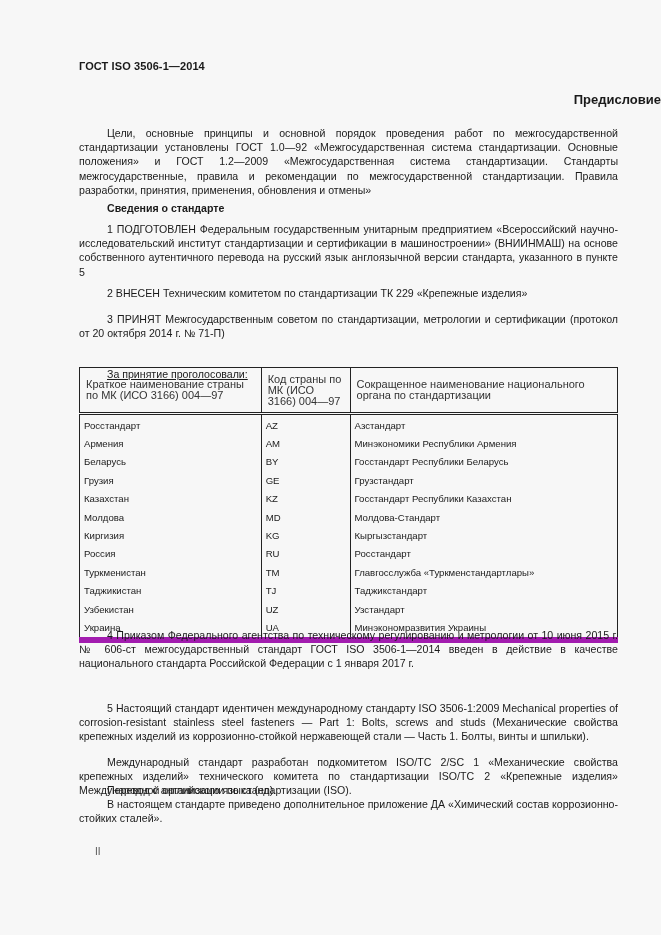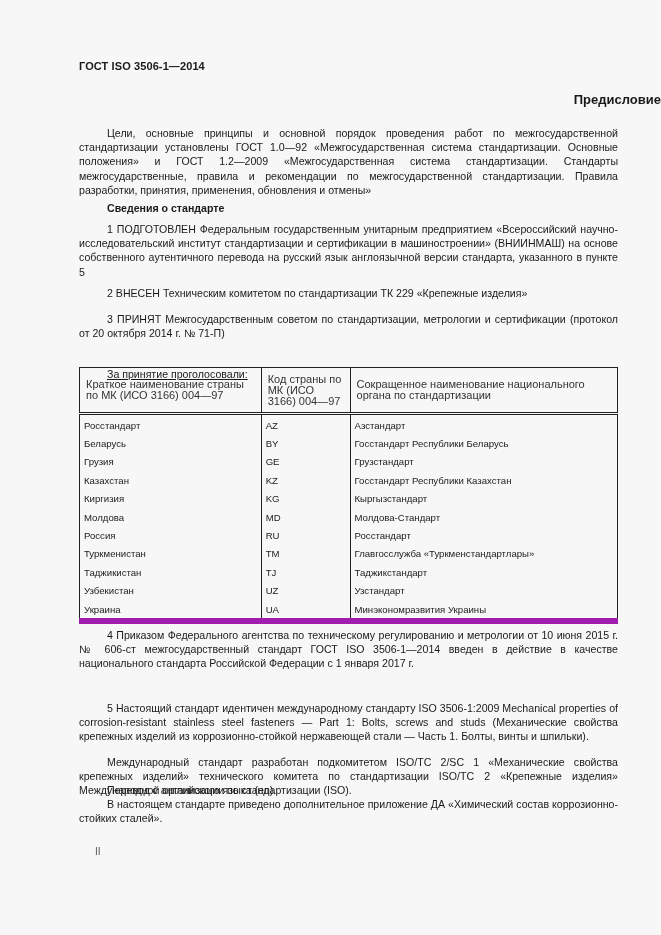--- a/index.html
+++ b/index.html
@@ -126,43 +126,48 @@
       <th>Сокращенное наименование национального органа по стандартизации</th>
     </tr>
   </thead>
   <tbody>
     <tr>
         <td>Росстандарт</td>
         <td class="code">AZ</td>
         <td>Азстандарт</td>
       </tr>
     <tr>
+        <td>Армения</td>
+        <td class="code">AM</td>
+        <td>Минэкономики Республики Армения</td>
+      </tr>
+    <tr>
         <td>Беларусь</td>
         <td class="code">BY</td>
         <td>Госстандарт Республики Беларусь</td>
       </tr>
     <tr>
         <td>Грузия</td>
         <td class="code">GE</td>
         <td>Грузстандарт</td>
       </tr>
     <tr>
         <td>Казахстан</td>
         <td class="code">KZ</td>
         <td>Госстандарт Республики Казахстан</td>
       </tr>
     <tr>
+        <td>Молдова</td>
+        <td class="code">MD</td>
+        <td>Молдова-Стандарт</td>
+      </tr>
+    <tr>
         <td>Киргизия</td>
         <td class="code">KG</td>
         <td>Кыргызстандарт</td>
-      </tr>
-    <tr>
-        <td>Молдова</td>
-        <td class="code">MD</td>
-        <td>Молдова-Стандарт</td>
       </tr>
     <tr>
         <td>Россия</td>
         <td class="code">RU</td>
         <td>Росстандарт</td>
       </tr>
     <tr>
         <td>Туркменистан</td>
         <td class="code">TM</td>
         <td>Главгосслужба «Туркменстандартлары»</td>

